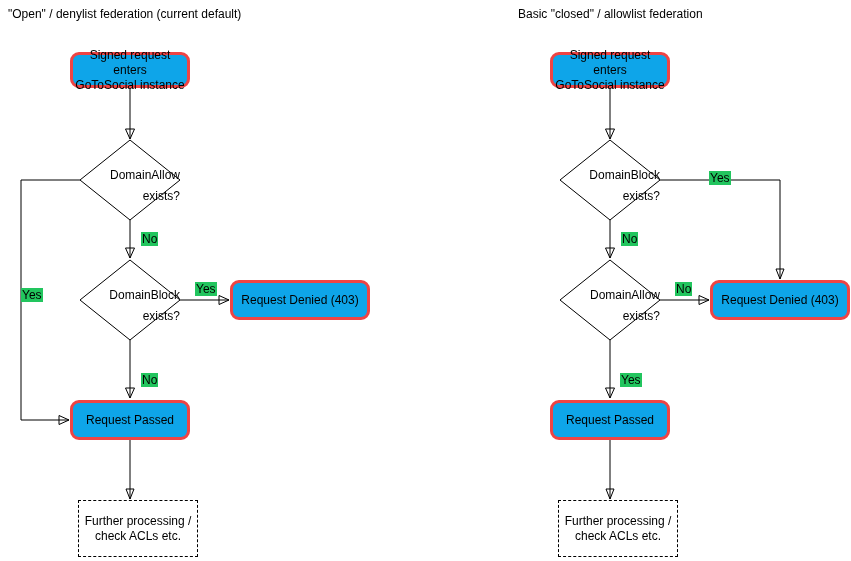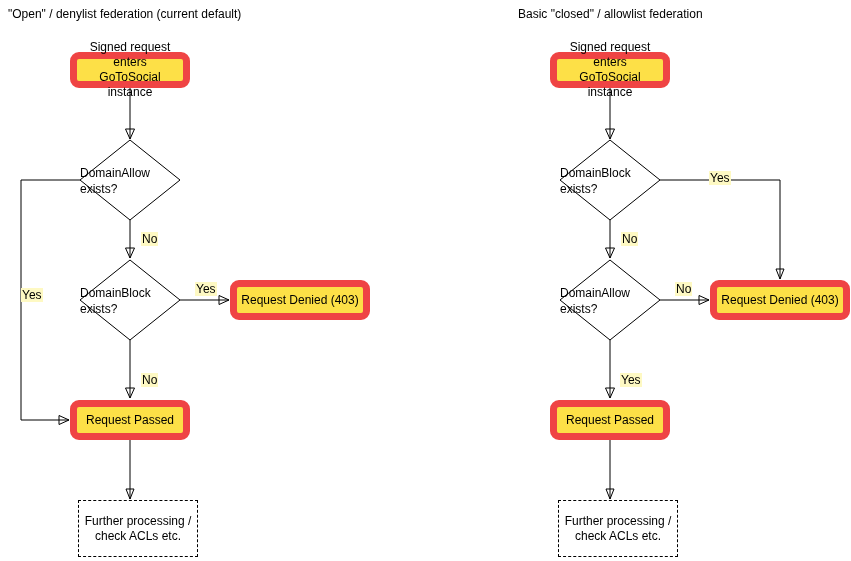--- a/index.html
+++ b/index.html
@@ -29,39 +29,39 @@
     position: absolute;
     box-sizing: border-box;
     display: flex;
     align-items: center;
     justify-content: center;
     text-align: center;
     white-space: pre-line;
     line-height: 15px;
   }
   .rounded {
-    border: 7px solid #ef4444;
+    border: 3px solid #ef4444;
     border-radius: 9px;
-    background: #fde047;
+    background: #0ea5e9;
   }
   .dashed {
     border: 1px dashed #000000;
     background: #ffffff;
     margin-left: 8px;
   }
   .dlabel {
     position: absolute;
     width: 100px;
-    text-align: left;
+    text-align: right;
     white-space: pre-line;
-    line-height: 16px;
+    line-height: 21px;
   }
   .elabel {
     position: absolute;
-    background: #fef9c3;
+    background: #22c55e;
     line-height: 14px;
     padding: 0 1px;
     white-space: nowrap;
   }
 </style>
 </head>
 <body>
 
 <div class="canvas">
 

